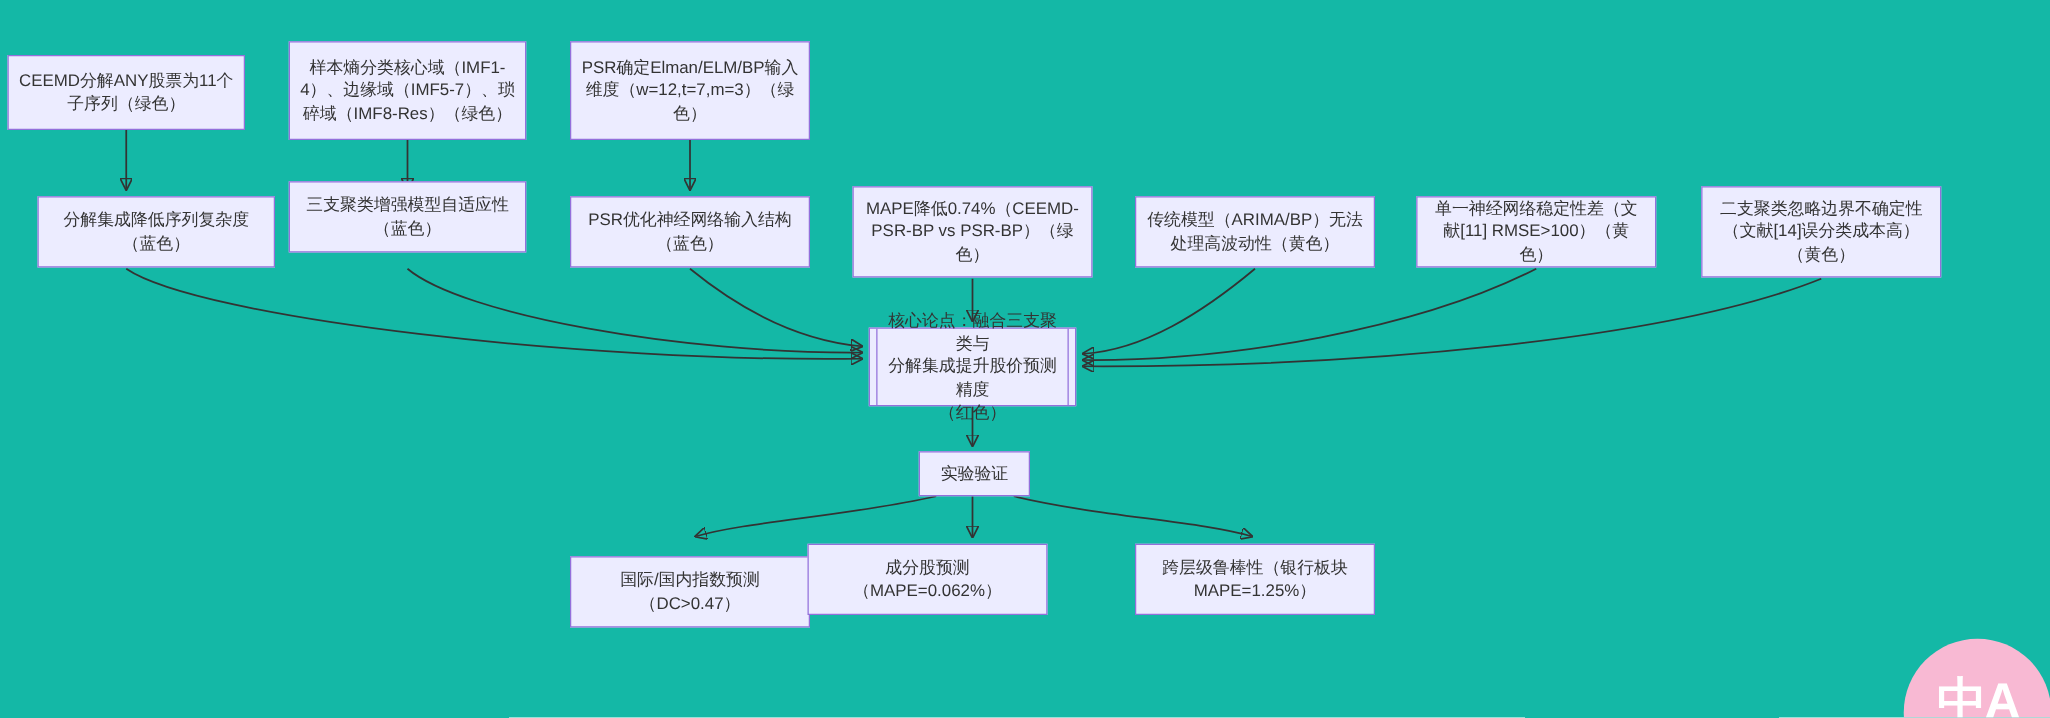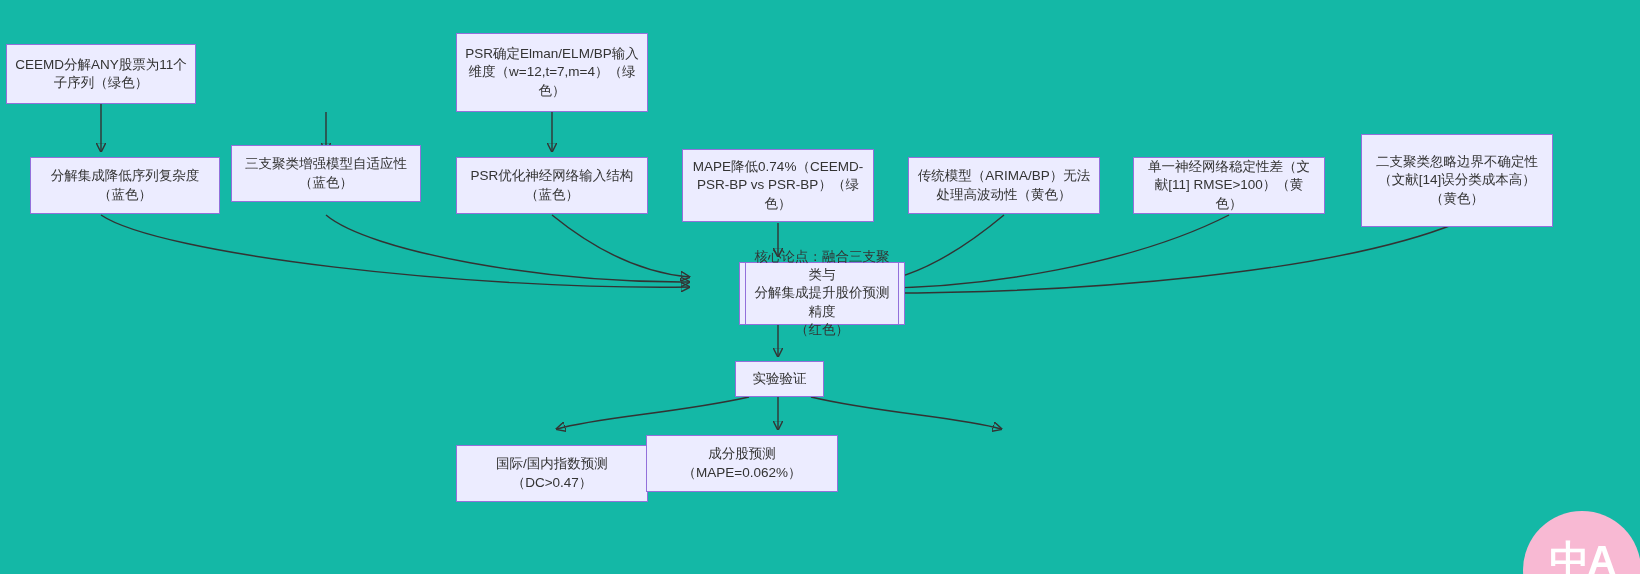--- a/index.html
+++ b/index.html
@@ -71,23 +71,28 @@
     <path d="M778,325 L778,356" marker-end="url(#arrow)"></path>
     <path d="M749,397 C678,413 598,417 557,429" marker-end="url(#arrow)"></path>
     <path d="M778,397 L778,429" marker-end="url(#arrow)"></path>
     <path d="M811,397 C878,413 960,417 1001,429" marker-end="url(#arrow)"></path>
   </svg>
 
   <div class="node" style="left:6px;top:44px;width:190px;height:60px;">
     <span class="node-label">CEEMD分解ANY股票为11个
 子序列（绿色）</span>
   </div>
+  <div class="node" style="left:231px;top:33px;width:190px;height:79px;">
+    <span class="node-label">样本熵分类核心域（IMF1-
+4）、边缘域（IMF5-7）、琐
+碎域（IMF8-Res）（绿色）</span>
+  </div>
   <div class="node" style="left:456px;top:33px;width:192px;height:79px;">
     <span class="node-label">PSR确定Elman/ELM/BP输入
-维度（w=12,t=7,m=4）（绿
+维度（w=12,t=7,m=3）（绿
 色）</span>
   </div>
 
   <div class="node" style="left:6px;top:157px;width:190px;height:57px;margin-left:24px;">
     <span class="node-label">分解集成降低序列复杂度
 （蓝色）</span>
   </div>
   <div class="node" style="left:231px;top:145px;width:190px;height:57px;">
     <span class="node-label">三支聚类增强模型自适应性
 （蓝色）</span>
@@ -102,42 +107,46 @@
 色）</span>
   </div>
   <div class="node" style="left:908px;top:157px;width:192px;height:57px;">
     <span class="node-label">传统模型（ARIMA/BP）无法
 处理高波动性（黄色）</span>
   </div>
   <div class="node" style="left:1133px;top:157px;width:192px;height:57px;">
     <span class="node-label">单一神经网络稳定性差（文
 献[11] RMSE&gt;100）（黄色）</span>
   </div>
-  <div class="node" style="left:1361px;top:134px;width:192px;height:93px;">
+  <div class="node" style="left:1361px;top:149px;width:192px;height:73px;">
     <span class="node-label">二支聚类忽略边界不确定性
 （文献[14]误分类成本高）
 （黄色）</span>
   </div>
 
-  <div class="node subroutine" style="left:695px;top:262px;width:166px;height:63px;padding:4px 12px;margin-left:44px;">
+  <div class="node subroutine" style="left:695px;top:262px;width:166px;height:63px;padding:4px 12px;">
     <span class="node-label">核心论点：融合三支聚类与
 分解集成提升股价预测精度
 （红色）</span>
   </div>
 
   <div class="node" style="left:735px;top:361px;width:89px;height:36px;">
     <span class="node-label">实验验证</span>
   </div>
 
   <div class="node" style="left:456px;top:445px;width:192px;height:57px;">
     <span class="node-label">国际/国内指数预测
 （DC&gt;0.47）</span>
   </div>
   <div class="node" style="left:646px;top:435px;width:192px;height:57px;">
     <span class="node-label">成分股预测
 （MAPE=0.062%）</span>
   </div>
+  <div class="node" style="left:908px;top:435px;width:192px;height:57px;">
+    <span class="node-label">跨层级鲁棒性（银行板块
+MAPE=1.25%）</span>
+  </div>
 
   <div id="badge">
     <span>中A</span>
   </div>
 
 </div>
 
 </body></html>

